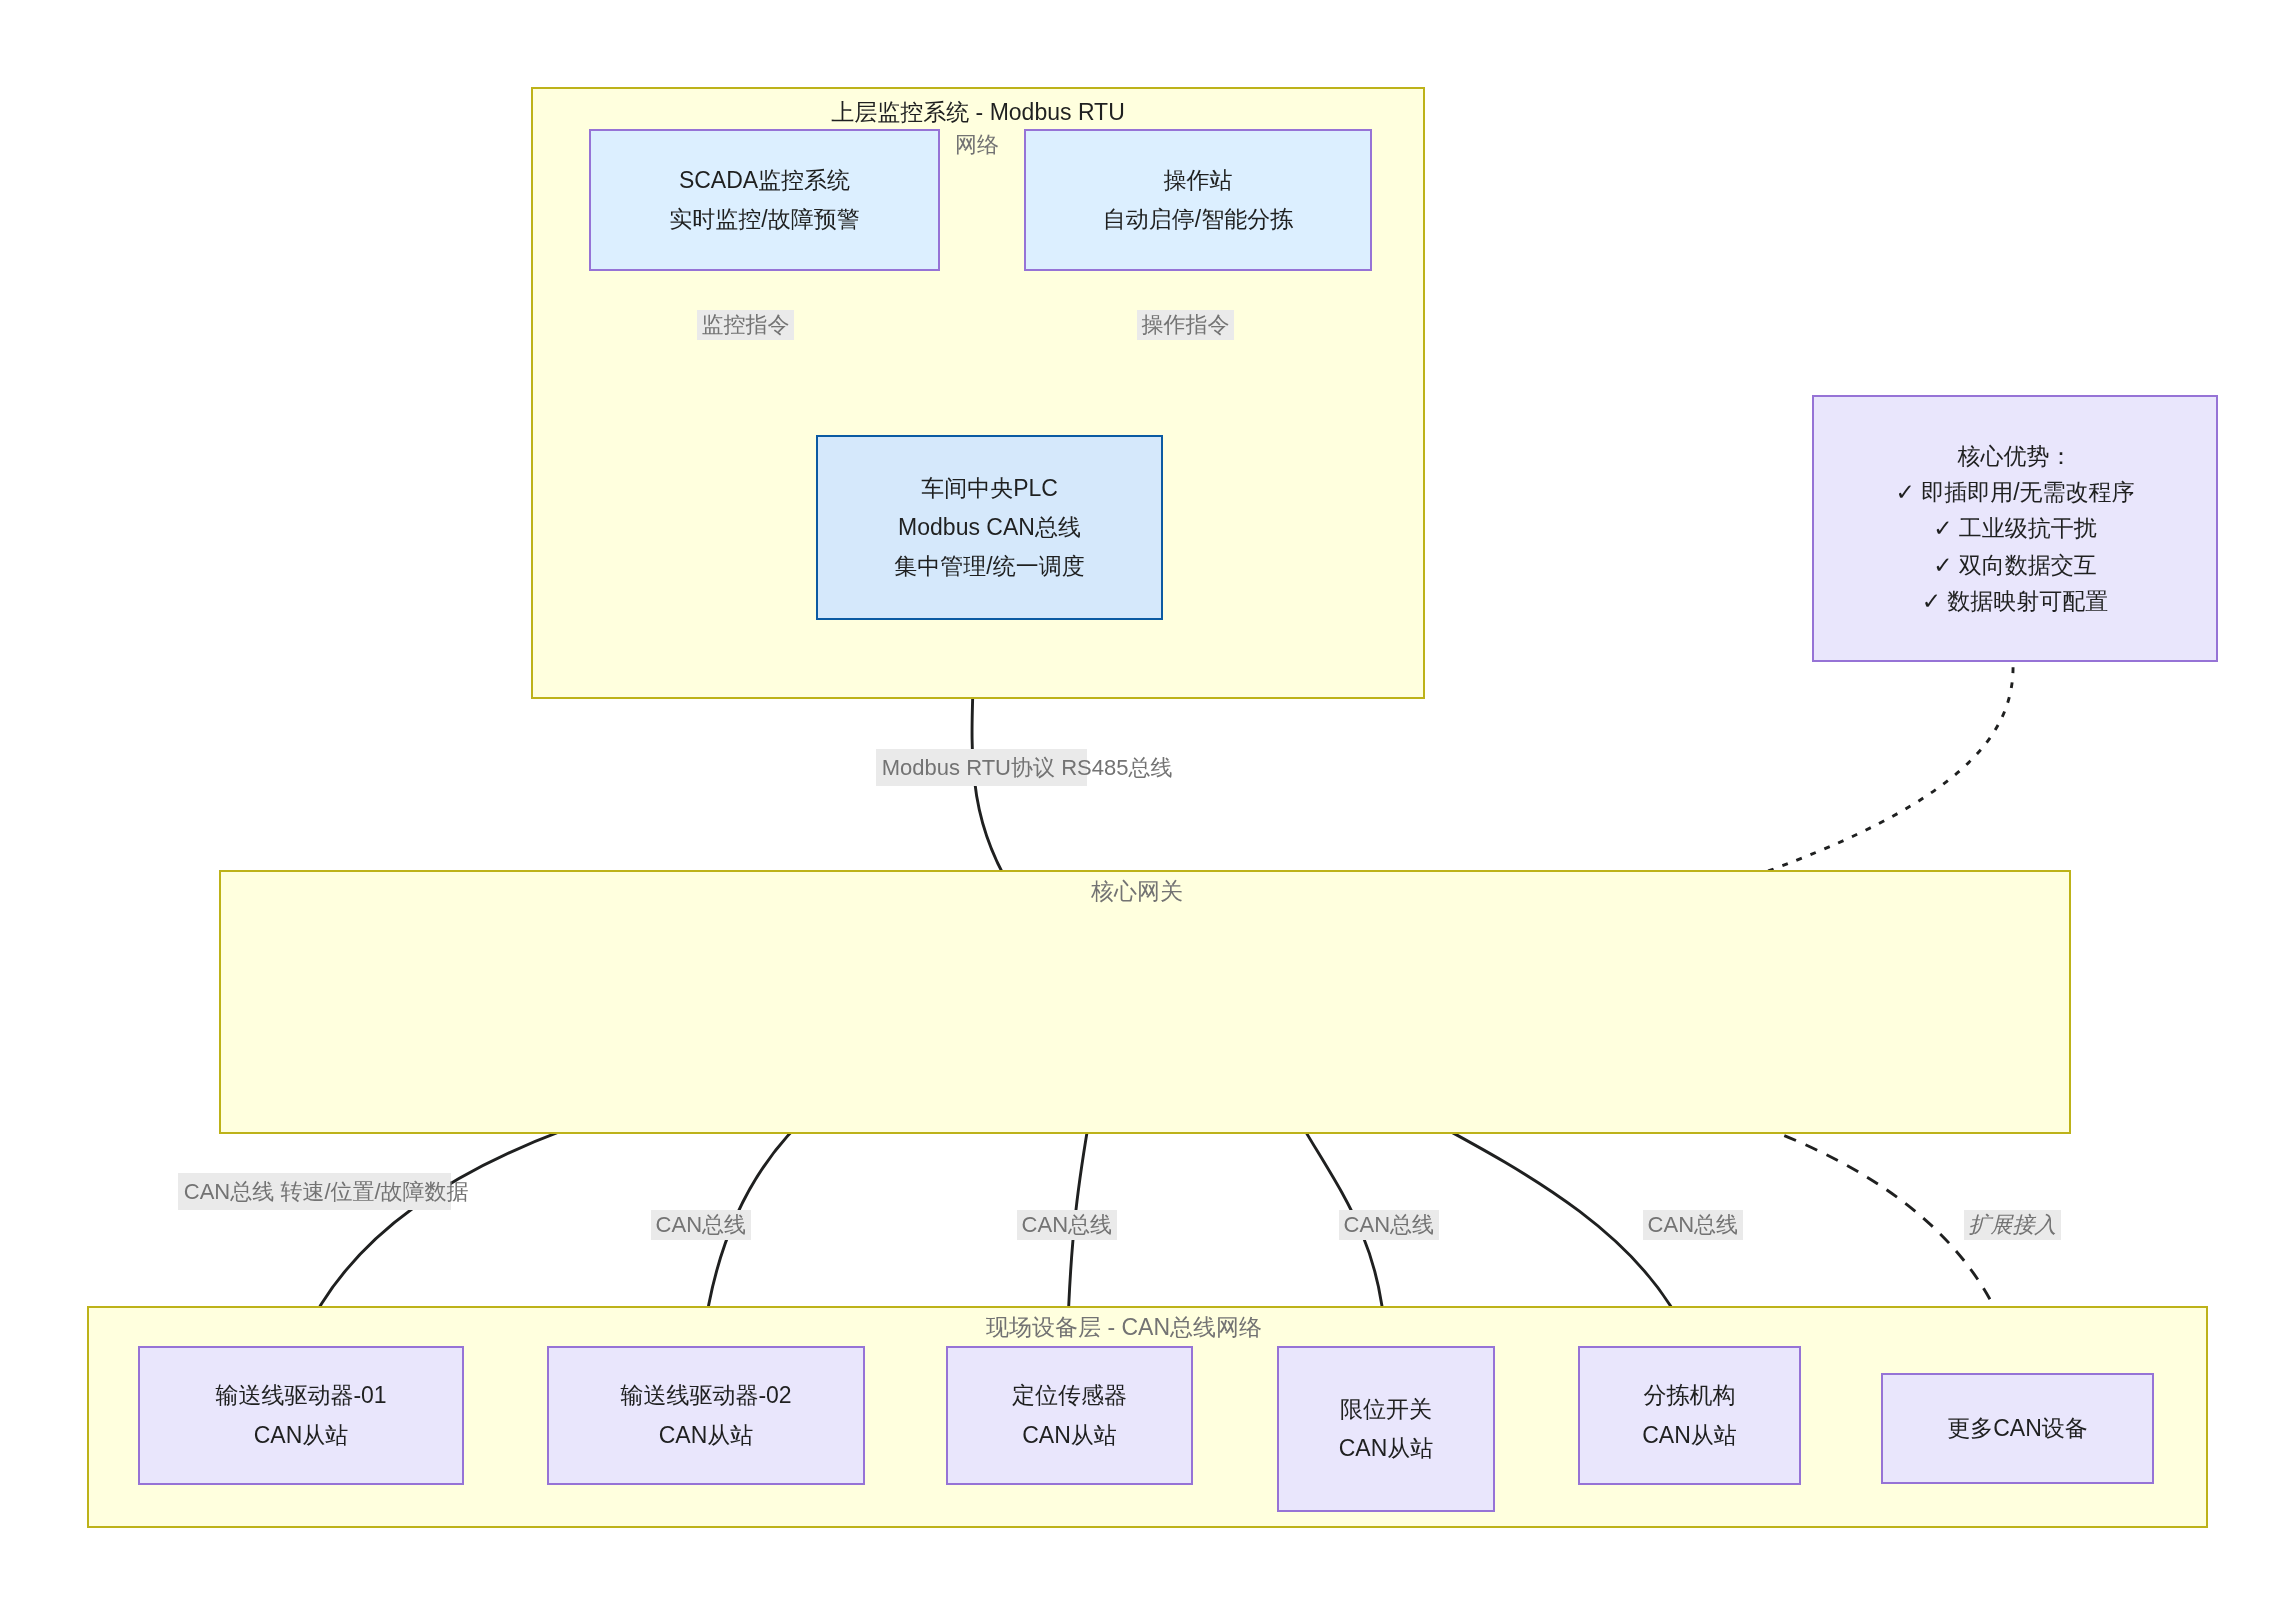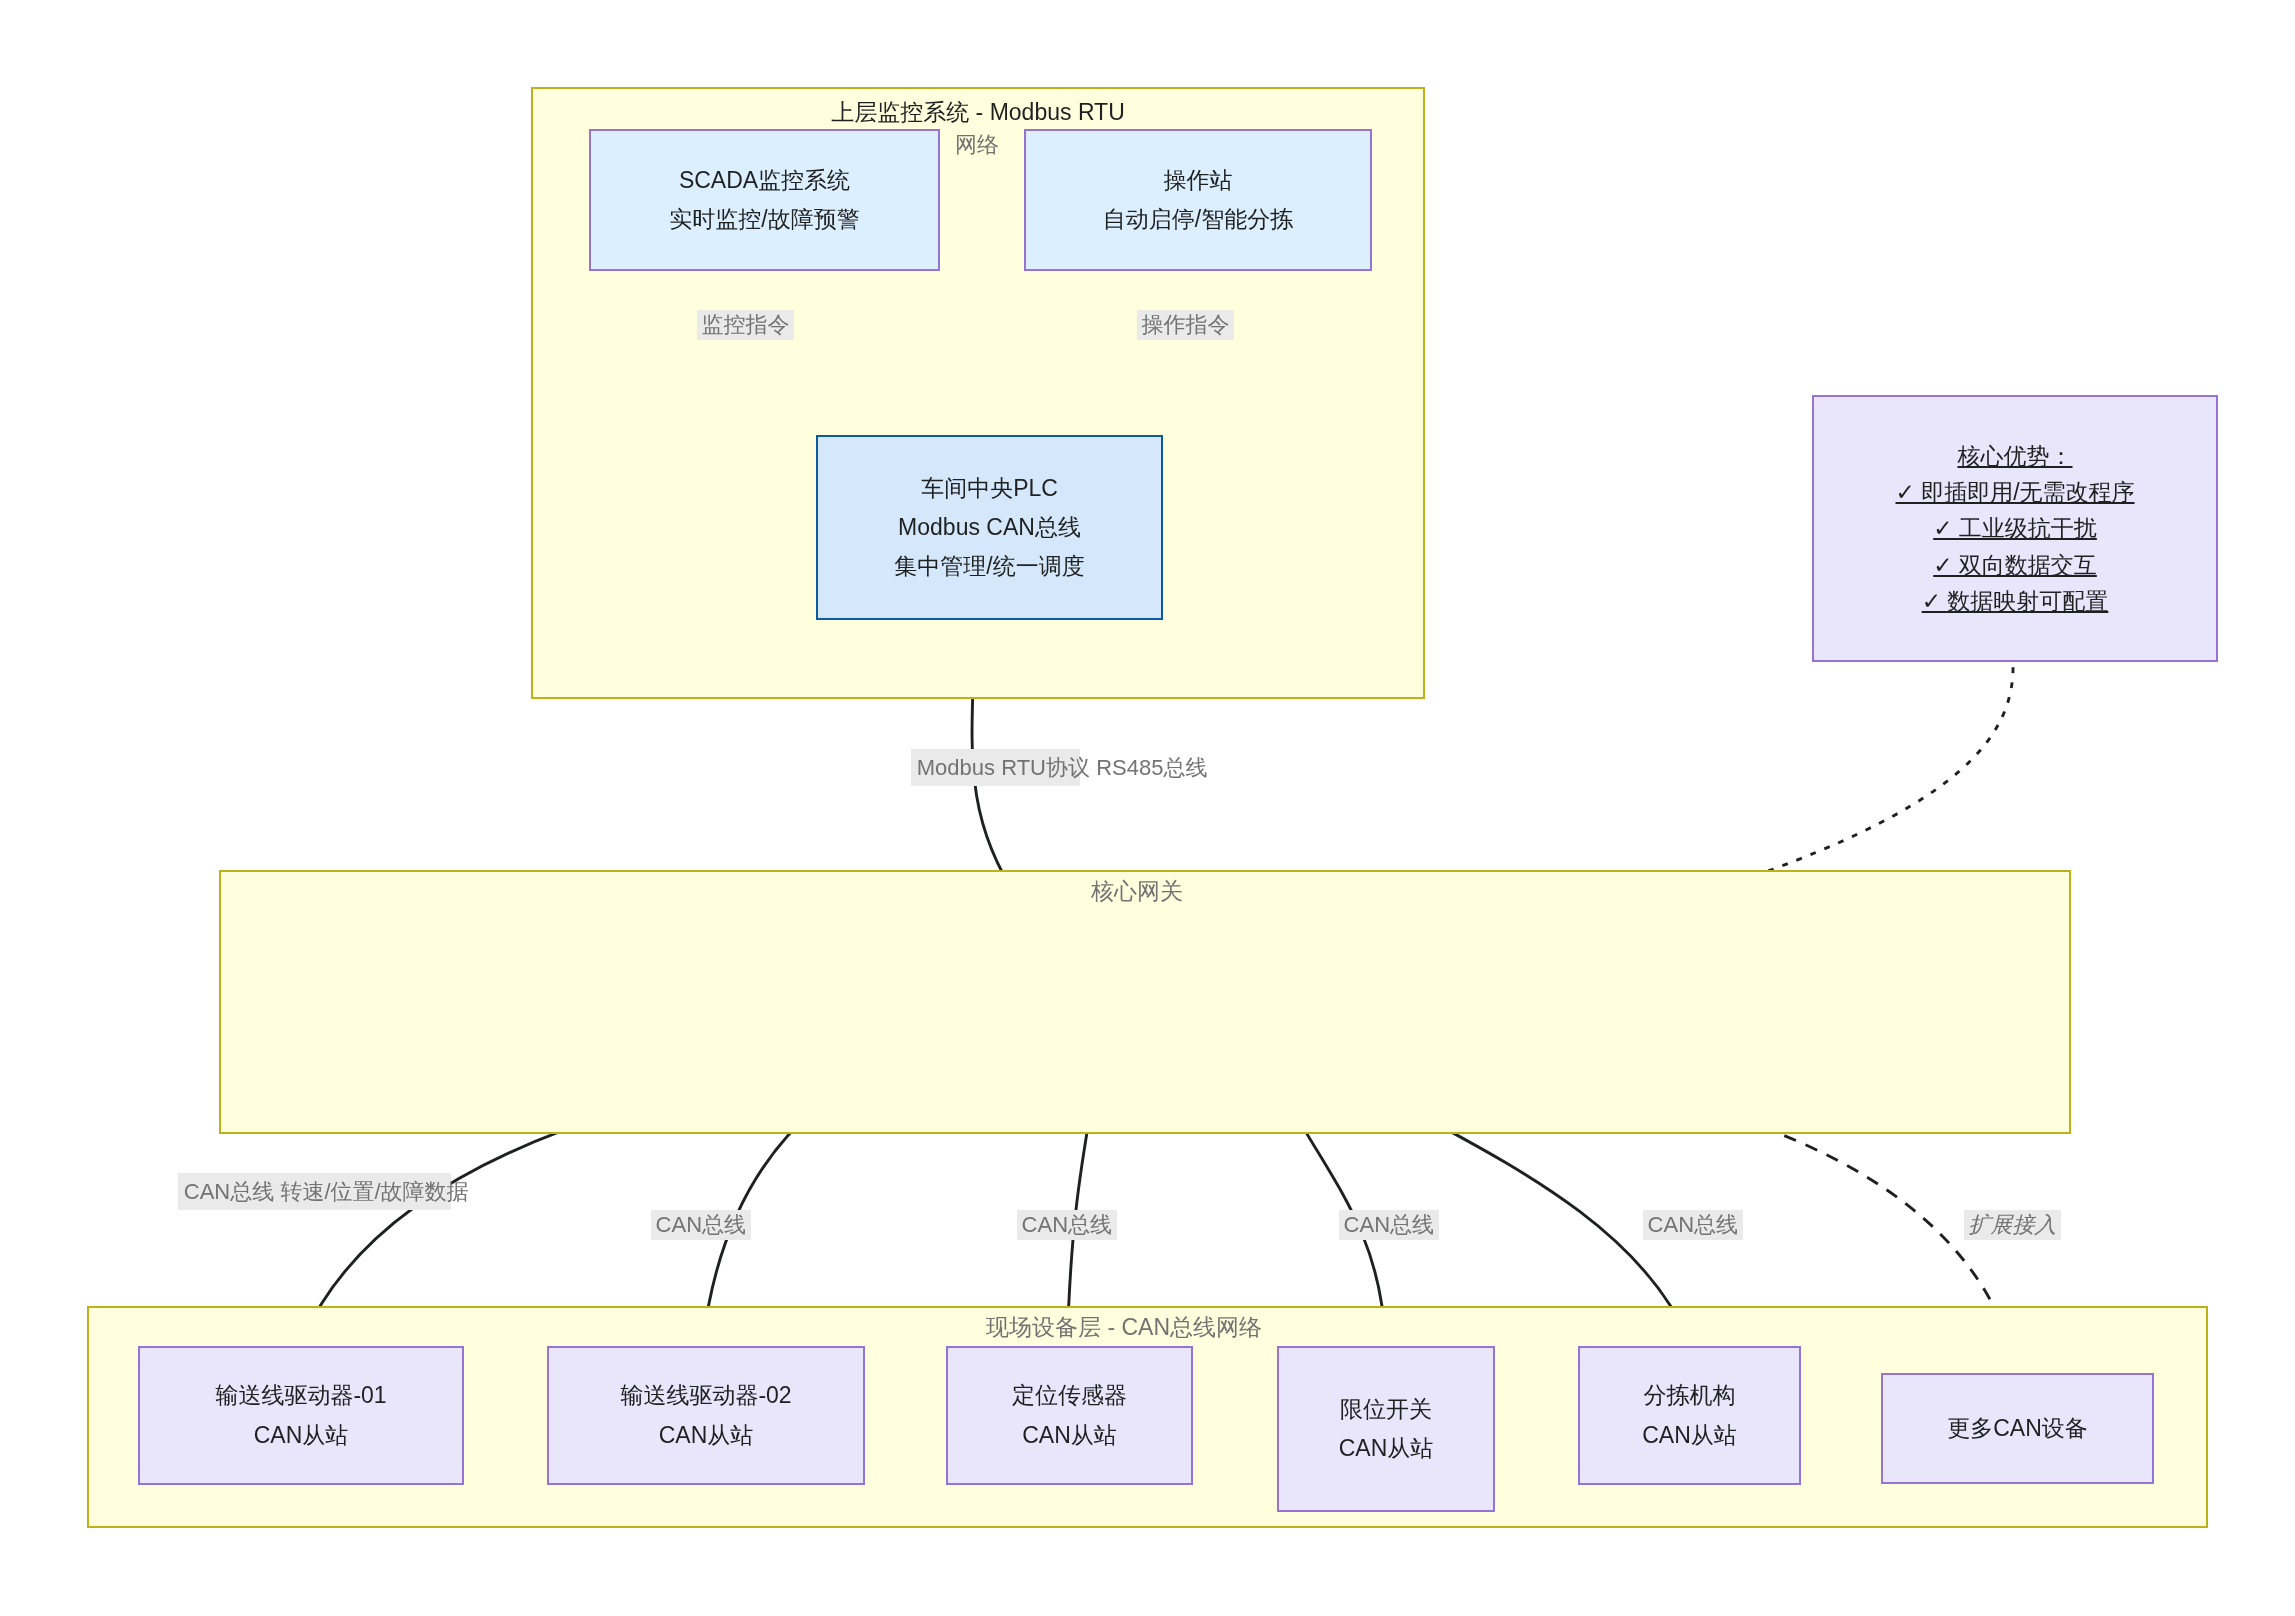--- a/index.html
+++ b/index.html
@@ -91,21 +91,21 @@
     border: 2.3px solid #9673d6;
     box-sizing: border-box;
     display: flex;
     flex-direction: column;
     align-items: center;
     justify-content: center;
     font-size: 23px;
     color: #1f2020;
     line-height: 1.58;
   }
-  .note-box .line { white-space: nowrap; display:block;text-decoration:underline; }
+  .note-box .line { white-space: nowrap; display:block; }
   .lbl-2 { line-height: 1.25; }
 </style>
 </head>
 <body>
 
 <div id="stage">
 
   <svg id="edges" viewBox="0 0 3956 2785">
     <defs>
       <marker id="arrow" markerWidth="14" markerHeight="14" refX="10" refY="5" orient="auto" markerUnits="strokeWidth">
@@ -187,21 +187,21 @@
   <div class="node node-violet" style="left:1881px; top:1373px; width:273px; height:111px;">
     <span class="line">更多CAN设备</span>
   </div>
 
   <div class="edge-label" style="left:955px; top:132px; background:transparent; padding:0;">网络</div>
 
   <div class="edge-label" style="left:697px; top:310px;"><span>监控指令</span></div>
 
   <div class="edge-label" style="left:1137px; top:310px;"><span>操作指令</span></div>
 
-  <div class="edge-label lbl-2" style="left:876px; top:749px; width:169px; padding:4.6px 5.8px;margin-left:35px;">
+  <div class="edge-label lbl-2" style="left:876px; top:749px; width:211px; padding:4.6px 5.8px;">
     <span class="line">Modbus RTU协议</span>
     <span class="line">RS485总线</span>
   </div>
 
   <div class="edge-label lbl-2" style="left:178px; top:1173px; width:273px; padding:4.6px 5.8px;">
     <span class="line">CAN总线</span>
     <span class="line">转速/位置/故障数据</span>
   </div>
 
   <div class="edge-label" style="left:651px; top:1210px;"><span>CAN总线</span></div>

